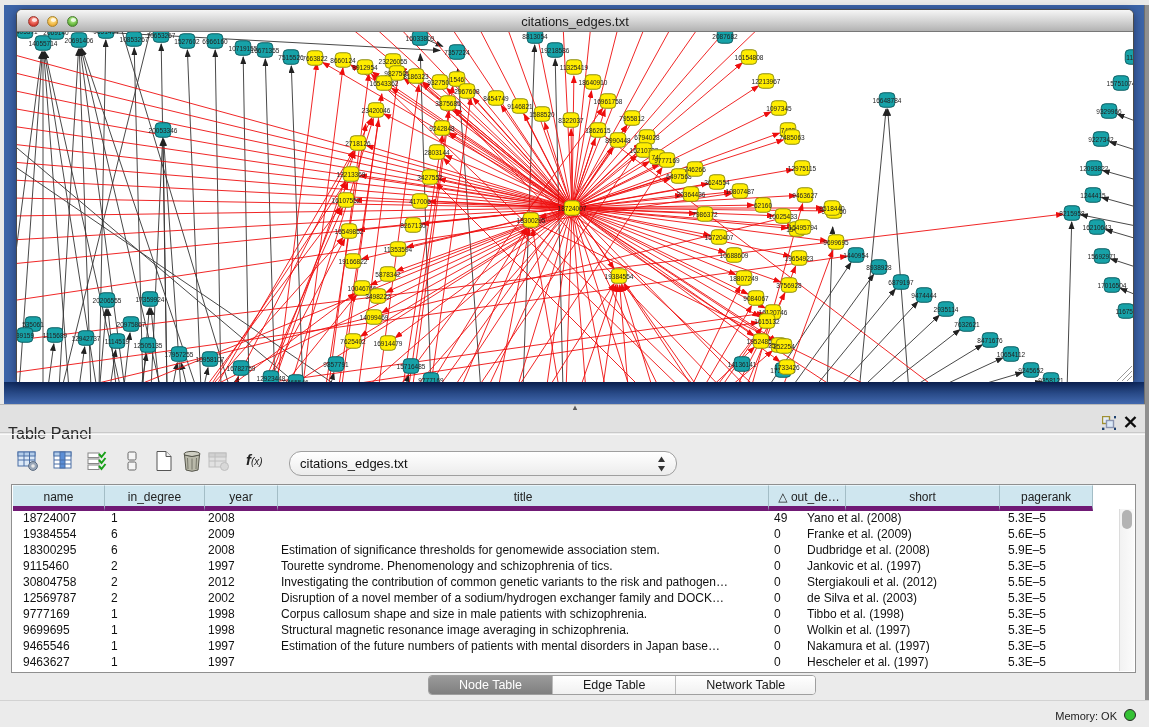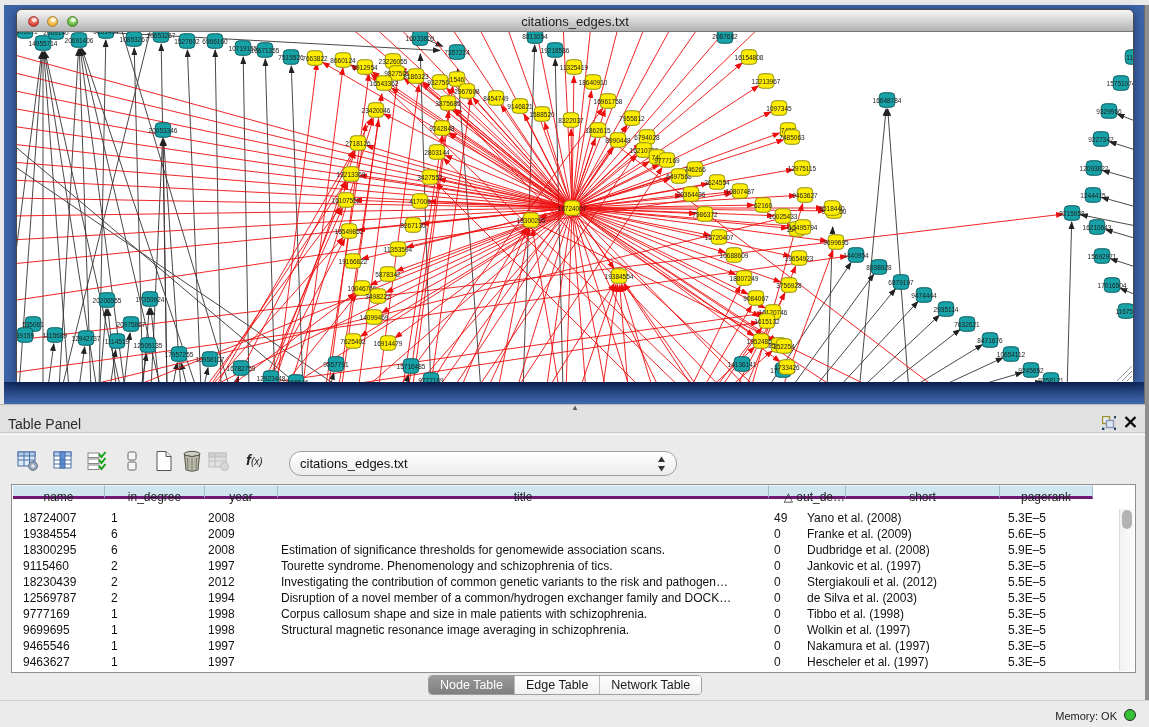--- a/index.html
+++ b/index.html
@@ -9,39 +9,39 @@
 #tbar .ttl{position:absolute;left:0;right:0;top:4px;text-align:center;font-size:13px;color:#1c1c1c}
 .tl{position:absolute;top:6px;width:11px;height:11px;border-radius:50%;}
 .tl::after{content:'';position:absolute;left:2.5px;top:1px;width:5px;height:3.5px;border-radius:50%;background:rgba(255,255,255,.75)}
 #tl1{left:11px;background:radial-gradient(circle at 50% 32%,#ffb2ac,#ee6f63 40%,#d0352b 75%,#9c2a22);border:.5px solid #9c3b34}
 #tl2{left:30px;background:radial-gradient(circle at 50% 32%,#ffe9b0,#f7ce67 40%,#e9a934 75%,#b27d1e);border:.5px solid #a8832f}
 #tl3{left:50px;background:radial-gradient(circle at 50% 32%,#c9f0b2,#8cd361 40%,#5aab35 75%,#3f7d24);border:.5px solid #4c7d34}
 #canvas{position:absolute;left:0;top:22px;width:1116px;height:350px;background:#fff;overflow:hidden;border-radius:0}
 #rightstrip{position:absolute;left:1144px;top:5px;width:5px;height:722px;background:#8f8f8f;border-left:1px solid #6e6e6e}
 #tpanel{position:absolute;left:0;top:404px;width:1145px;height:323px;background:#ebebeb;border-top:1px solid #b9b9b9}
 #tphead{position:absolute;left:0;top:0;width:100%;height:28px;background:#e1e1e1;border-bottom:1px solid #c9c9c9}
-#tphead .lbl{position:absolute;left:8px;top:11px;font-size:14px;color:#2a2a2a}
+#tphead .lbl{position:absolute;left:8px;top:20px;font-size:16px;color:#2a2a2a}
 #grip{position:absolute;left:569px;top:-1px;width:12px;height:7px;color:#5a5a5a;font-size:9px;line-height:6px;text-align:center}
 #toolrow{position:absolute;left:0;top:29px;width:100%;height:60px;border-top:1px solid #fafafa}
 #combo{position:absolute;left:289px;top:16px;width:388px;height:25px;background:linear-gradient(#ffffff,#ececec);border:1px solid #9f9f9f;border-radius:12px;font-size:13px;color:#111;line-height:23px;padding-left:10px}
 #tblwrap{position:absolute;left:11px;top:79px;width:1125px;height:189px;background:#fff;border:1px solid #8f8f8f}
 #thead{position:absolute;left:0;top:0;height:23px;width:100%;font-size:12px;color:#222}
-#thead span{position:absolute;top:0;height:14px;line-height:22px;text-align:center;background:#cfe6ef;border-right:1px solid #a3bdc6;border-bottom:3px solid #701a75;border-top:1px solid #e9f5fa}
+#thead span{position:absolute;top:0;height:26px;line-height:22px;text-align:center;background:#cfe6ef;border-right:1px solid #a3bdc6;border-bottom:5px solid #701a75;border-top:1px solid #e9f5fa}
 .tr{position:absolute;left:0;width:100%;height:16px;font-size:12px;color:#111;line-height:16px;white-space:nowrap}
 .tr span{position:absolute;top:0;height:16px;overflow:hidden}
 .c0{left:11px;width:88px} .c1{left:99px;width:98px} .c2{left:196px;width:78px}
 .c3{left:269px;width:490px} .c4{left:762px;width:76px} .c5{left:795px;width:153px} .c6{left:996px;width:95px}
 #thead .c0{left:1px;width:92px} #thead .c1{left:93px;width:100px} #thead .c2{left:193px;width:73px}
-#thead .c3{left:266px;width:491px} #thead .c4{left:757px;width:77px;text-align:right;padding-left:4px}
+#thead .c3{left:266px;width:491px} #thead .c4{left:757px;width:77px;text-align:center;padding-left:4px}
 #thead .c5{left:834px;width:154px} #thead .c6{left:988px;width:93px}
 #rowsbox{position:absolute;left:0px;top:25px;right:0;bottom:0}
 #vscroll{position:absolute;right:1px;top:24px;width:15px;bottom:1px;background:linear-gradient(90deg,#f2f2f2,#fbfbfb);border-left:1px solid #dcdcdc}
 #vthumb{position:absolute;left:2px;top:1px;width:10px;height:19px;border-radius:5px;background:#b3b3b3}
 #tabs{position:absolute;left:428px;top:270px;height:20px;border:1px solid #9f9f9f;border-radius:4px;background:#fff;font-size:12.5px;overflow:hidden}
-#tabs span{display:inline-block;height:20px;line-height:19px;padding:0 11px;color:#1a1a1a;background:linear-gradient(#ffffff,#efefef)}
+#tabs span{display:inline-block;height:20px;line-height:19px;padding:0 30px;color:#1a1a1a;background:linear-gradient(#ffffff,#efefef)}
 #tabs .sel{background:linear-gradient(#9a9a9a,#7c7c7c);color:#fff}
 #tabs .dv{display:inline-block;width:1px;height:20px;padding:0;background:#bbb;vertical-align:top}
 #status{position:absolute;left:0;top:700px;width:1149px;height:27px;background:#ebebeb;border-top:1px solid #d2d2d2}
 #mem{position:absolute;right:32px;top:9px;font-size:11px;color:#222}
 #memdot{position:absolute;right:13px;top:8px;width:12px;height:12px;border-radius:50%;background:#35c235;border:1px solid #2a2a2a}
 .ticon{position:absolute;top:15px}
 </style></head><body>
 <div id="desk">
     <div class="shade"></div>
   </div>
@@ -687,48 +687,48 @@
           <span class="c1">6</span>
           <span class="c2">2009</span>
           <span class="c4">0</span>
           <span class="c5">Franke et al. (2009)</span>
           <span class="c6">5.6E–5</span>
         </div>
         <div class="tr" style="top:32px">
           <span class="c0">18300295</span>
           <span class="c1">6</span>
           <span class="c2">2008</span>
-          <span class="c3">Estimation of significance thresholds for genomewide association scans.</span>
+          <span class="c3">Estimation of significance thresholds for genomewide association stem.</span>
           <span class="c4">0</span>
           <span class="c5">Dudbridge et al. (2008)</span>
           <span class="c6">5.9E–5</span>
         </div>
         <div class="tr" style="top:48px">
           <span class="c0">9115460</span>
           <span class="c1">2</span>
           <span class="c2">1997</span>
           <span class="c3">Tourette syndrome. Phenomenology and schizophrenia of tics.</span>
           <span class="c4">0</span>
           <span class="c5">Jankovic et al. (1997)</span>
           <span class="c6">5.3E–5</span>
         </div>
         <div class="tr" style="top:64px">
-          <span class="c0">18230439</span>
+          <span class="c0">30804758</span>
           <span class="c1">2</span>
           <span class="c2">2012</span>
           <span class="c3">Investigating the contribution of common genetic variants to the risk and pathogen…</span>
           <span class="c4">0</span>
           <span class="c5">Stergiakouli et al. (2012)</span>
           <span class="c6">5.5E–5</span>
         </div>
         <div class="tr" style="top:80px">
           <span class="c0">12569787</span>
           <span class="c1">2</span>
-          <span class="c2">1994</span>
-          <span class="c3">Disruption of a novel member of a common/hydrogen exchanger family and DOCK…</span>
+          <span class="c2">2002</span>
+          <span class="c3">Disruption of a novel member of a sodium/hydrogen exchanger family and DOCK…</span>
           <span class="c4">0</span>
           <span class="c5">de Silva et al. (2003)</span>
           <span class="c6">5.3E–5</span>
         </div>
         <div class="tr" style="top:96px">
           <span class="c0">9777169</span>
           <span class="c1">1</span>
           <span class="c2">1998</span>
           <span class="c3">Corpus callosum shape and size in male patients with schizophrenia.</span>
           <span class="c4">0</span>
@@ -741,20 +741,21 @@
           <span class="c2">1998</span>
           <span class="c3">Structural magnetic resonance image averaging in schizophrenia.</span>
           <span class="c4">0</span>
           <span class="c5">Wolkin et al. (1997)</span>
           <span class="c6">5.3E–5</span>
         </div>
         <div class="tr" style="top:128px">
           <span class="c0">9465546</span>
           <span class="c1">1</span>
           <span class="c2">1997</span>
+          <span class="c3">Estimation of the future numbers of patients with mental disorders in Japan base…</span>
           <span class="c4">0</span>
           <span class="c5">Nakamura et al. (1997)</span>
           <span class="c6">5.3E–5</span>
         </div>
         <div class="tr" style="top:144px">
           <span class="c0">9463627</span>
           <span class="c1">1</span>
           <span class="c2">1997</span>
           <span class="c4">0</span>
           <span class="c5">Hescheler et al. (1997)</span>

